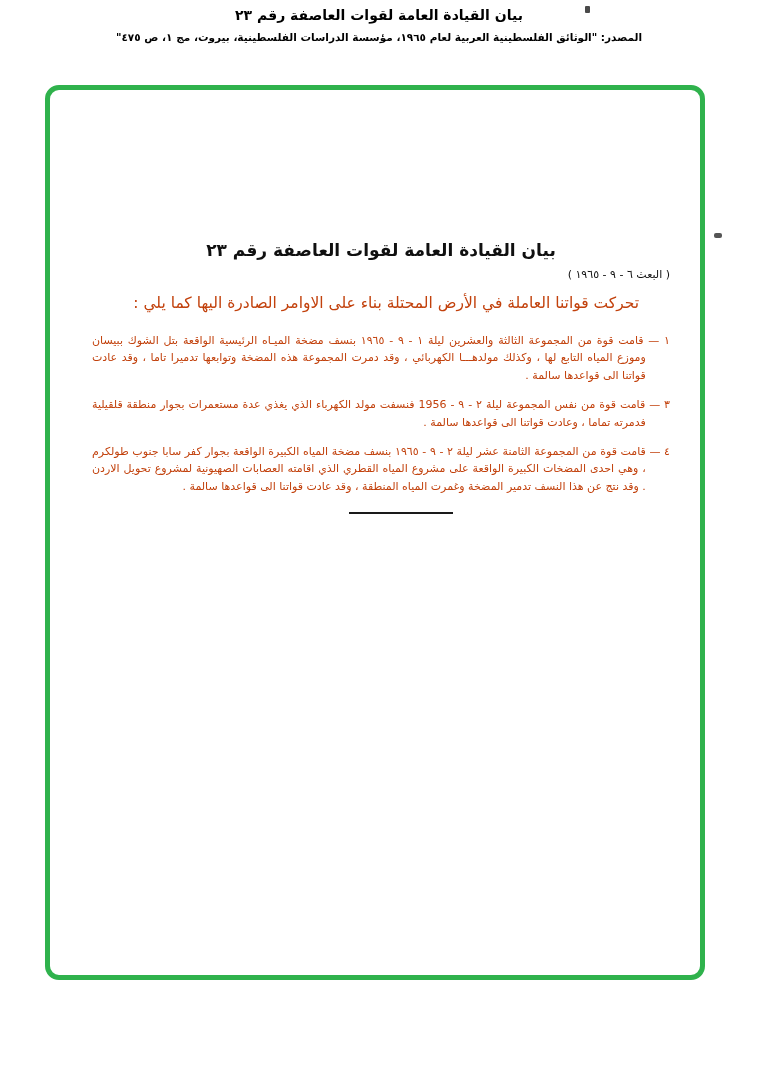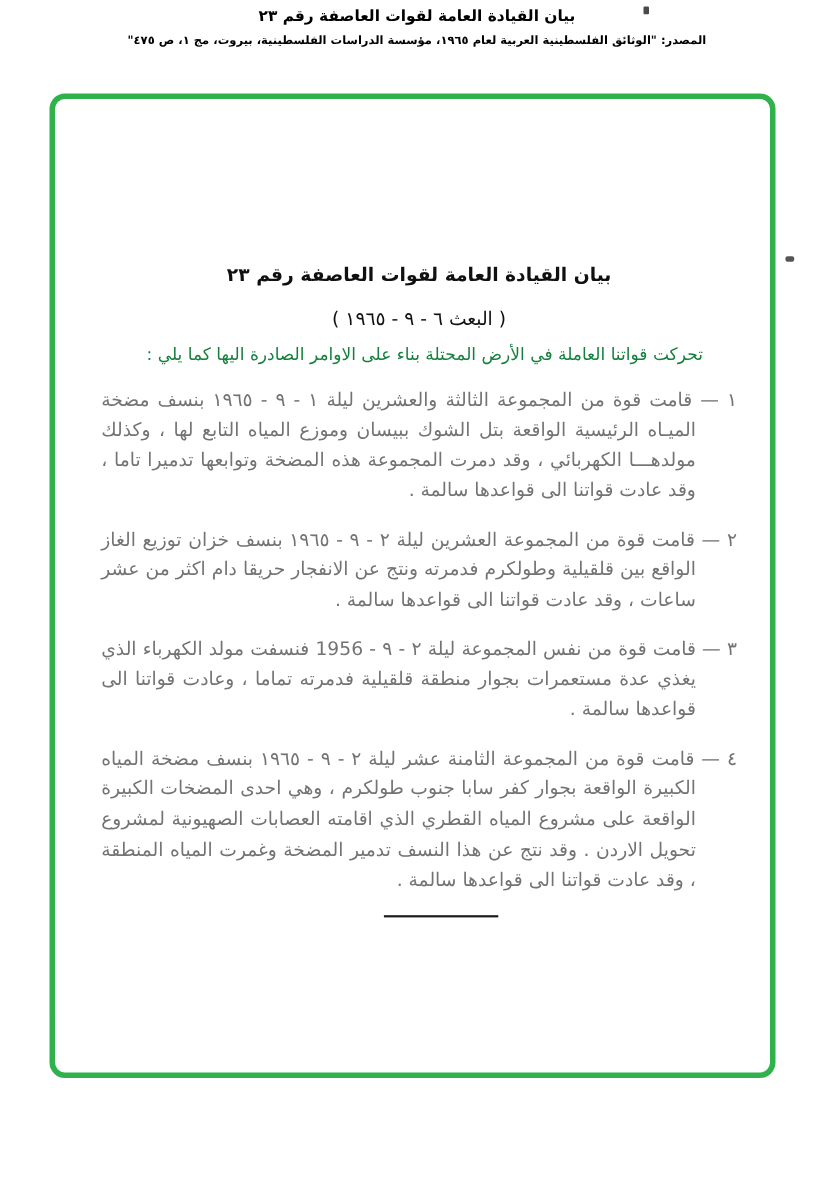--- a/index.html
+++ b/index.html
@@ -53,42 +53,42 @@
     direction: rtl;
     padding: 150px 30px 0 42px;
   }
   .doc-title {
     text-align: center;
     font-weight: bold;
     font-size: 17px;
     color: #101010;
   }
   .doc-date {
-    text-align: center;
-    font-size: 17px;
-    margin-top: 20px;
+    text-align: right;
+    font-size: 11px;
+    margin-top: 8px;
     letter-spacing: 1px;
     color: #101010;
   }
   .doc-intro {
     font-size: 15.5px;
     line-height: 1.62;
     margin-top: 10px;
     text-indent: 2em;
     text-align: justify;
-    color: #15803d;
+    color: #c2410c;
   }
   .doc-item {
-    font-size: 17px;
+    font-size: 11px;
     line-height: 1.62;
     margin-top: 3px;
     text-align: justify;
     padding-right: 2.2em;
     text-indent: -2.2em;
-    color: #737373;
+    color: #c2410c;
   }
   .divider {
     width: 104px;
     border-top: 2px solid #1a1a1a;
     margin: 16px auto 0 auto;
     transform: translateX(20px); 
   }
 
   
   .speck {
@@ -110,18 +110,17 @@
 <div class="speck speck-a"></div>
 <div class="speck speck-b"></div>
 <div class="speck speck-c"></div>
 
 <div class="doc-box">
   <div class="doc-content">
     <div class="doc-title">بيان القيادة العامة لقوات العاصفة رقم ٢٣</div>
     <div class="doc-date">( البعث ٦ - ٩ - ١٩٦٥ )</div>
     <p class="doc-intro">تحركت قواتنا العاملة في الأرض المحتلة بناء على الاوامر الصادرة اليها كما يلي :</p>
     <p class="doc-item">١ — قامت قوة من المجموعة الثالثة والعشرين ليلة ١ - ٩ - ١٩٦٥ بنسف مضخة الميـاه الرئيسية الواقعة بتل الشوك ببيسان وموزع المياه التابع لها ، وكذلك مولدهـــا الكهربائي ، وقد دمرت المجموعة هذه المضخة وتوابعها تدميرا تاما ، وقد عادت قواتنا الى قواعدها سالمة .</p>
-    <p class="doc-item">٢ — قامت قوة من المجموعة العشرين ليلة ٢ - ٩ - ١٩٦٥ بنسف خزان توزيع الغاز الواقع بين قلقيلية وطولكرم فدمرته ونتج عن الانفجار حريقا دام اكثر من عشر ساعات ، وقد عادت قواتنا الى قواعدها سالمة .</p>
     <p class="doc-item">٣ — قامت قوة من نفس المجموعة ليلة ٢ - ٩ - 1956 فنسفت مولد الكهرباء الذي يغذي عدة مستعمرات بجوار منطقة قلقيلية فدمرته تماما ، وعادت قواتنا الى قواعدها سالمة .</p>
     <p class="doc-item">٤ — قامت قوة من المجموعة الثامنة عشر ليلة ٢ - ٩ - ١٩٦٥ بنسف مضخة المياه الكبيرة الواقعة بجوار كفر سابا جنوب طولكرم ، وهي احدى المضخات الكبيرة الواقعة على مشروع المياه القطري الذي اقامته العصابات الصهيونية لمشروع تحويل الاردن . وقد نتج عن هذا النسف تدمير المضخة وغمرت المياه المنطقة ، وقد عادت قواتنا الى قواعدها سالمة .</p>
     <div class="divider"></div>
   </div>
 </div>
 
 </body></html>

